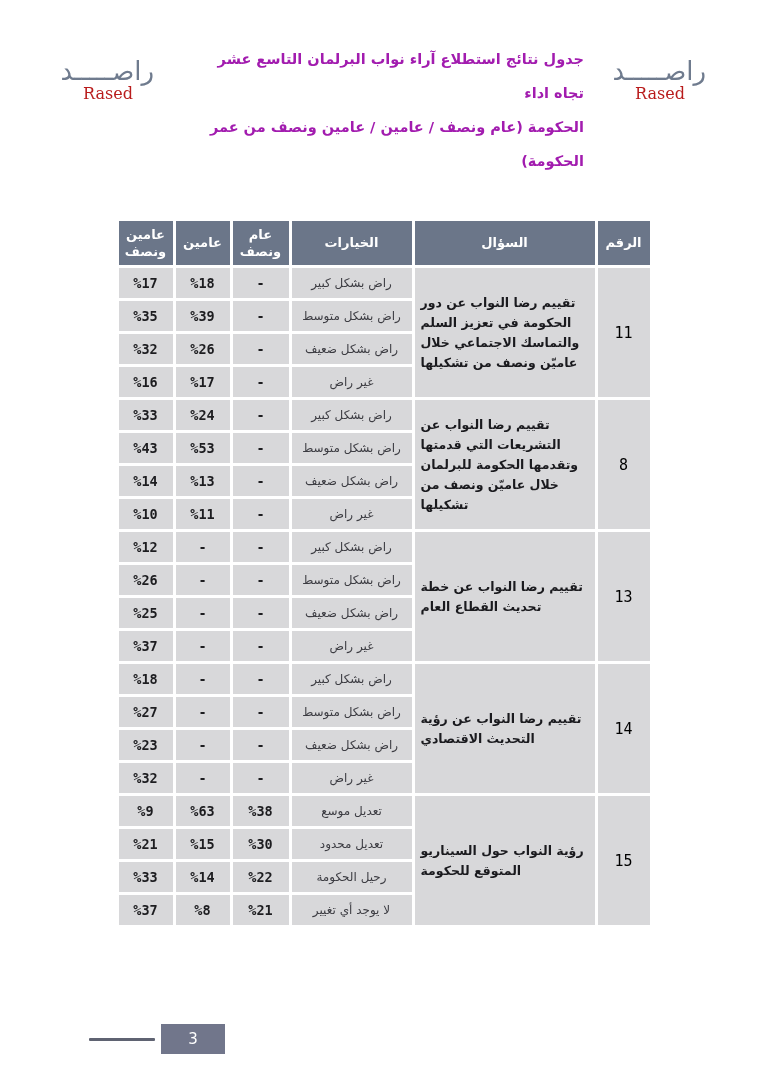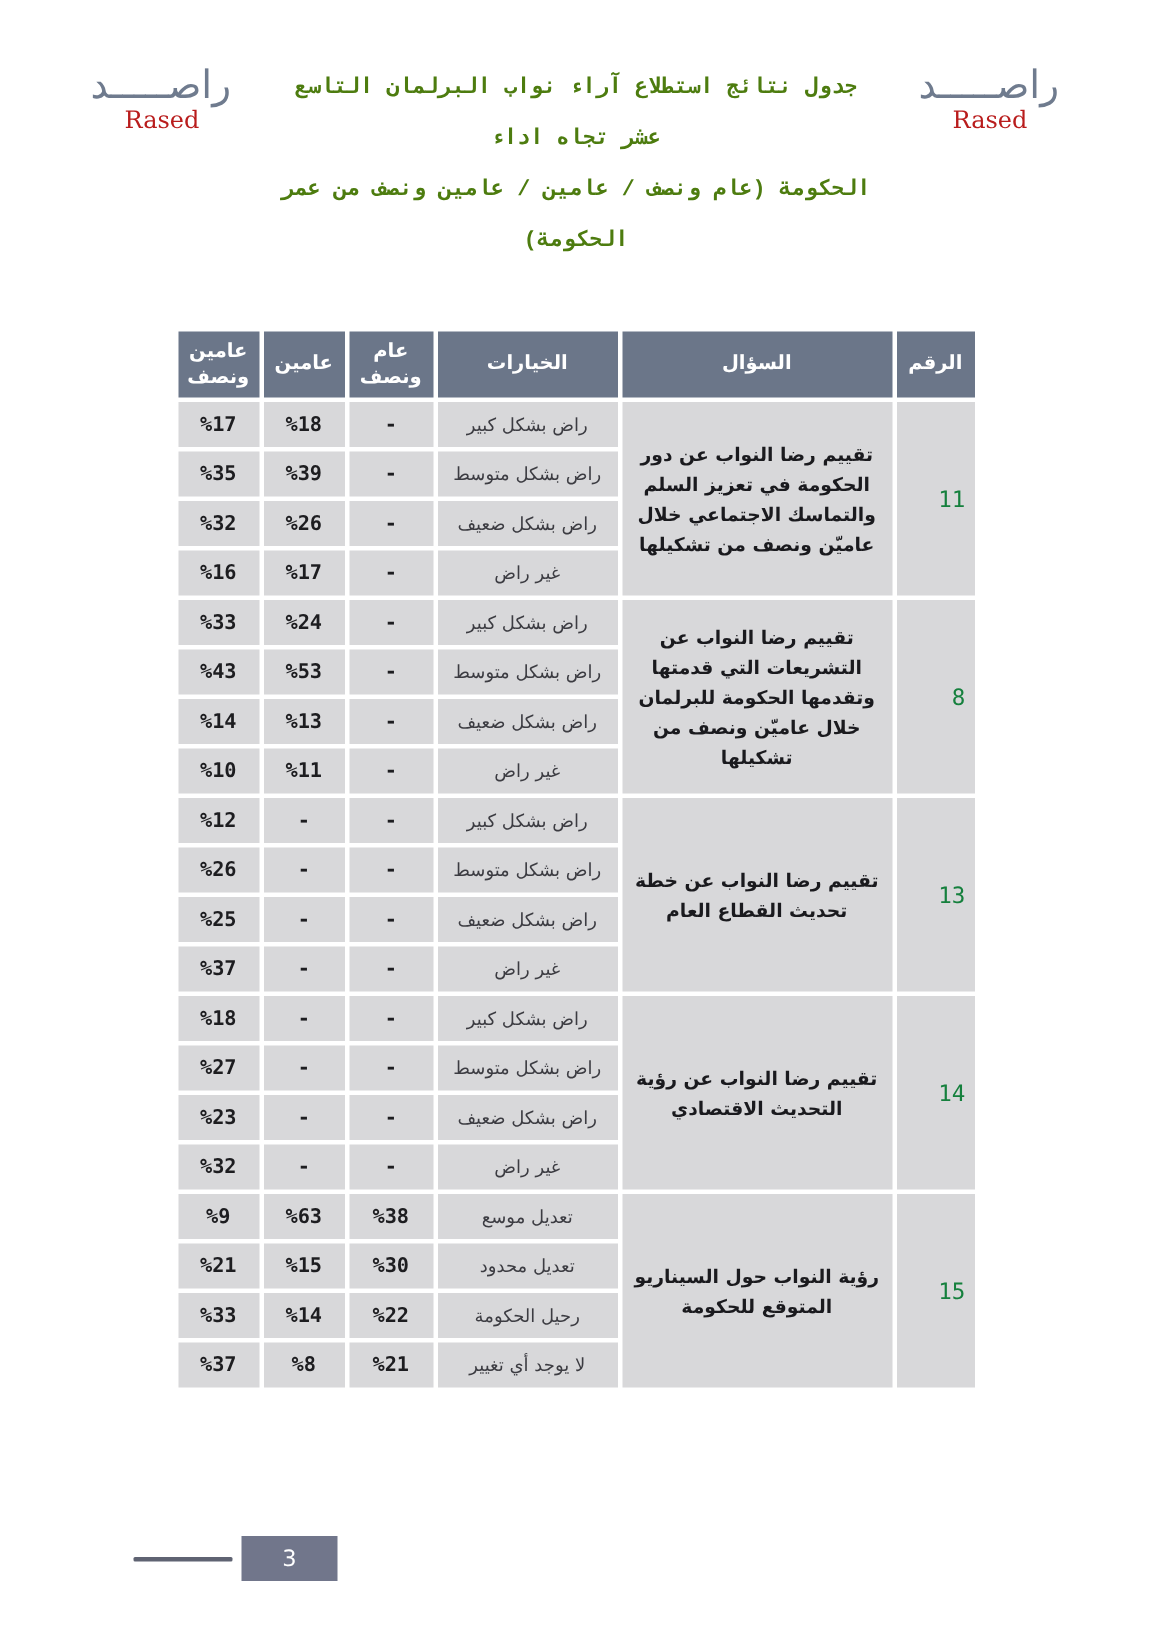--- a/index.html
+++ b/index.html
@@ -15,43 +15,42 @@
     direction: rtl;
   }
 
   
   .header-row {
     display: flex;
     justify-content: space-between;
     align-items: flex-start;
     padding: 40px 62px 0 62px;
   }
-  .brand { text-align: center; margin-top: 4px; width: 92px; }
+  .brand { text-align: center; margin-top: 18px; width: 92px; }
   .brand-ar {
     color: #6f7b8e;
     font-size: 26px;
     line-height: 1.0;
     white-space: nowrap;
   }
   .brand-en {
     color: #b91c1c;
     font-family: "DejaVu Serif", serif;
     font-size: 16px;
     line-height: 1.2;
     direction: ltr;
   }
   .doc-title {
     width: 400px;
-    text-align: center;
-    color: #4d7c0f;
+    text-align: right;
+    color: #a21caf;
     font-weight: bold;
     font-size: 14.5px;
     line-height: 2.35;
     margin-top: 2px;
-    font-family: Liberation Mono, monospace;
   }
 
   
   table.results {
     width: 537px;
     margin: 40px auto 0 auto;
     border-collapse: separate;
     border-spacing: 3px;
     table-layout: fixed;
     background: #ffffff;
@@ -69,30 +68,30 @@
   }
   table.results td {
     background: #d8d8da;
     vertical-align: middle;
     height: 30px;
     padding: 2px 6px;
   }
   td.num {
     font-family: "DejaVu Sans Mono", monospace;
     font-size: 15px;
-    color: #15803d;
-    text-align: right;
+    color: #000000;
+    text-align: center;
     direction: ltr;
     margin-left: 21px;
   }
   td.q {
     font-weight: bold;
     font-size: 12.5px;
     color: #1a1a1e;
-    text-align: center;
+    text-align: left;
     line-height: 1.6;
     padding: 4px 12px;
   }
   td.opt {
     font-size: 12px;
     color: #3c3c42;
     text-align: center;
   }
   td.val {
     font-family: "DejaVu Sans Mono", monospace;

